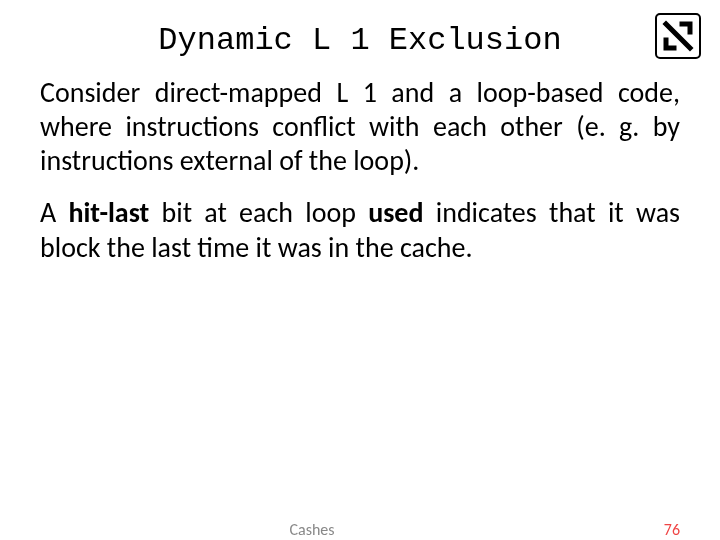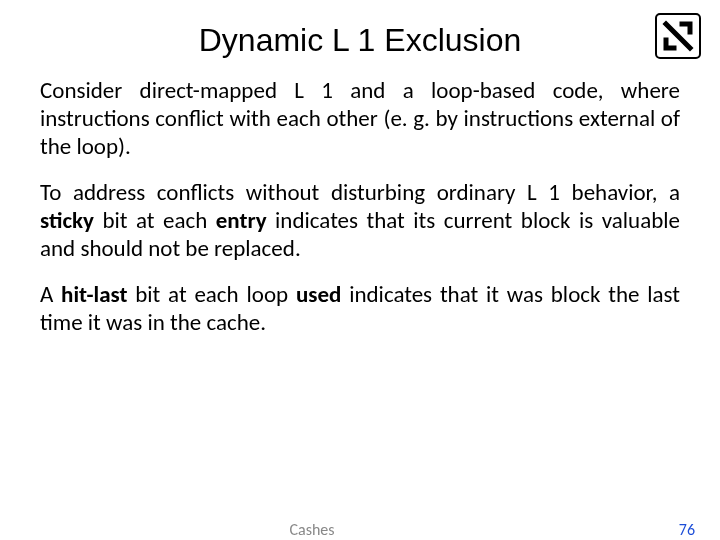--- a/index.html
+++ b/index.html
@@ -1,43 +1,40 @@
 <!DOCTYPE html>
 <html><head>
 <meta charset="utf-8">
 <style>
   html,body{margin:0;padding:0;width:720px;height:540px;background:#fff;font-family:Calibri,Arial,sans-serif;color:#000;overflow:hidden}
   .slide{position:relative;width:720px;height:540px;box-sizing:border-box;padding:22px 40px 0 40px}
   .logo{position:absolute;top:12px;right:18px}
   .logo svg{width:48px;height:48px}
-  h1{margin:0 0 14px 0;font-size:32px;font-weight:400;text-align:center;font-family:Liberation Sans, sans-serif}
-  p{margin:17px 0 18px 0;font-size:23px;line-height:1.22;text-align:justify}
+  h1{margin:0 0 14px 0;font-size:32px;font-weight:400;text-align:center;font-family:Liberation Mono, monospace}
+  p{margin:17px 0 18px 0;font-size:28px;line-height:1.22;text-align:justify}
   .footer{position:absolute;bottom:20px;left:0;width:720px;font-size:16px;color:#888}
   .footer-center{position:absolute;left:0;width:624px;text-align:center}
-  .footer-right{position:absolute;right:25px;color:#1d4ed8}
+  .footer-right{position:absolute;right:40px;color:#ef4444}
 </style>
 </head>
 <body>
 
 <div class="slide">
   <div class="logo">
     <svg viewBox="0 0 48 48">
       <rect x="2" y="2" width="44" height="44" rx="4" fill="none" stroke="#000" stroke-width="2"></rect>
       <path d="M12 12 L36 36 M28 12 L36 12 L36 20 M12 28 L12 36 L20 36" stroke="#000" stroke-width="5" fill="none" stroke-linecap="square"></path>
     </svg>
   </div>
 
   <h1>Dynamic L 1 Exclusion</h1>
 
   <p>Consider direct-mapped L 1 and a loop-based code, where instructions conflict with each other (e. g. by instructions external of the loop).</p>
 
 
-  <p>
-    <span>To address conflicts without disturbing ordinary L 1 behavior, a </span><b>sticky</b><span> bit at each </span><b>entry</b><span> indicates that its current block is valuable and should not be replaced.</span>
-  </p>
 
   <p>
     <span>A </span><b>hit-last</b><span> bit at each loop </span><b>used</b><span> indicates that it was block the last time it was in the cache.</span>
   </p>
 
   <div class="footer">
     <span class="footer-center">Cashes</span>
     <span class="footer-right">76</span>
   </div>
 </div>

